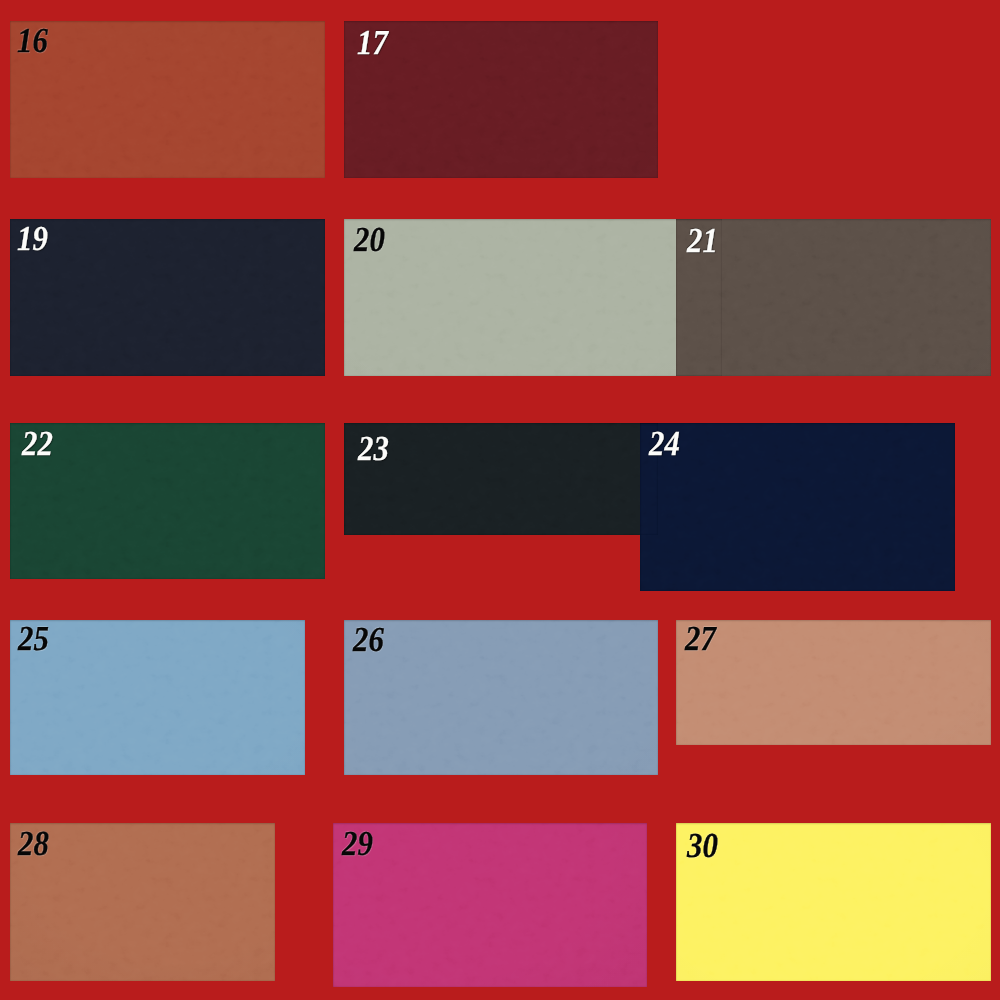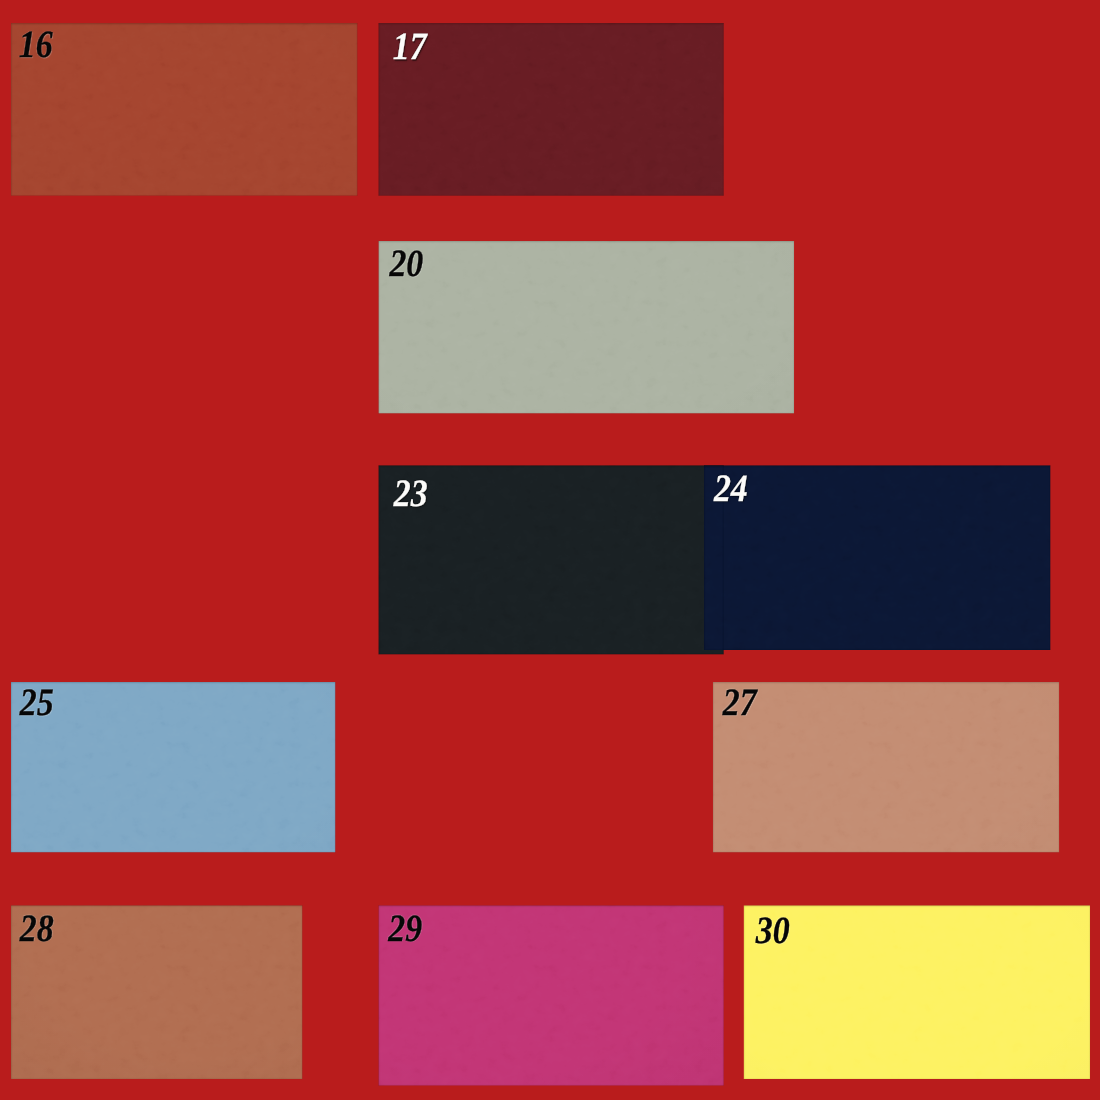--- a/index.html
+++ b/index.html
@@ -134,29 +134,53 @@
     <span class="swatch-number dark-label" style="left:6.82px;top:1.72px">16</span>
   </div>
   <div class="swatch" style="left:344px;top:21px;width:314px;height:157px">
     <div class="swatch-fill" style="background:#691d24"></div>
     <div class="swatch-shade" style="background:radial-gradient(125% 165% at 45% 45%, rgba(0,0,0,0) 0%, rgba(0,0,0,0) 40%, rgba(0,0,0,0.04) 100%)"></div>
     <div class="swatch-edge"></div>
     <div class="swatch-grain"></div>
     <div class="swatch-weave"></div>
     <span class="swatch-number light-label" style="left:12.50px;top:3.50px">17</span>
   </div>
+  <div class="swatch" style="left:10px;top:219px;width:315px;height:157px">
+    <div class="swatch-fill" style="background:#1d2230"></div>
+    <div class="swatch-shade" style="background:radial-gradient(125% 165% at 50% 50%, rgba(0,0,0,0) 0%, rgba(0,0,0,0) 40%, rgba(0,0,0,0.03) 100%)"></div>
+    <div class="swatch-edge"></div>
+    <div class="swatch-grain"></div>
+    <div class="swatch-weave"></div>
+    <span class="swatch-number light-label" style="left:6.50px;top:2.20px">19</span>
+  </div>
   <div class="swatch" style="left:344px;top:219px;width:378px;height:157px">
     <div class="swatch-fill" style="background:#adb4a4"></div>
     <div class="swatch-shade" style="background:radial-gradient(125% 165% at 45% 40%, rgba(0,0,0,0) 0%, rgba(0,0,0,0) 40%, rgba(0,0,0,0.035) 100%)"></div>
     <div class="swatch-edge"></div>
     <div class="swatch-grain"></div>
     <div class="swatch-weave"></div>
     <span class="swatch-number dark-label" style="left:9.60px;top:3.40px">20</span>
   </div>
-  <div class="swatch" style="left:344px;top:423px;width:314px;height:172px">
+  <div class="swatch" style="left:676px;top:219px;width:315px;height:157px">
+    <div class="swatch-fill" style="background:#5d5149"></div>
+    <div class="swatch-shade" style="background:radial-gradient(125% 165% at 42% 45%, rgba(0,0,0,0) 0%, rgba(0,0,0,0) 40%, rgba(0,0,0,0.035) 100%)"></div>
+    <div class="swatch-edge"></div>
+    <div class="swatch-grain"></div>
+    <div class="swatch-weave"></div>
+    <span class="swatch-number light-label" style="left:11.40px;top:3.50px">21</span>
+  </div>
+  <div class="swatch" style="left:10px;top:423px;width:315px;height:156px">
+    <div class="swatch-fill" style="background:#1a4634"></div>
+    <div class="swatch-shade" style="background:radial-gradient(125% 165% at 45% 50%, rgba(0,0,0,0) 0%, rgba(0,0,0,0) 40%, rgba(0,0,0,0.035) 100%)"></div>
+    <div class="swatch-edge"></div>
+    <div class="swatch-grain"></div>
+    <div class="swatch-weave"></div>
+    <span class="swatch-number light-label" style="left:11.50px;top:3.30px">22</span>
+  </div>
+  <div class="swatch" style="left:344px;top:423px;width:314px;height:112px">
     <div class="swatch-fill" style="background:#1a2124"></div>
     <div class="swatch-shade" style="background:radial-gradient(125% 165% at 50% 45%, rgba(0,0,0,0) 0%, rgba(0,0,0,0) 40%, rgba(0,0,0,0.025) 100%)"></div>
     <div class="swatch-edge"></div>
     <div class="swatch-grain"></div>
     <div class="swatch-weave"></div>
     <span class="swatch-number light-label" style="left:13.70px;top:8.30px">23</span>
   </div>
   <div class="swatch" style="left:640px;top:423px;width:315px;height:168px">
     <div class="swatch-fill" style="background:#0c1836"></div>
     <div class="swatch-shade" style="background:radial-gradient(125% 165% at 45% 50%, rgba(0,0,0,0) 0%, rgba(0,0,0,0) 40%, rgba(0,0,0,0.025) 100%)"></div>
@@ -166,37 +190,45 @@
     <span class="swatch-number light-label" style="left:8.90px;top:3.30px">24</span>
   </div>
   <div class="swatch" style="left:10px;top:620px;width:295px;height:155px">
     <div class="swatch-fill" style="background:#80a9c6"></div>
     <div class="swatch-shade" style="background:radial-gradient(125% 165% at 45% 45%, rgba(0,0,0,0) 0%, rgba(0,0,0,0) 40%, rgba(0,0,0,0.03) 100%)"></div>
     <div class="swatch-edge"></div>
     <div class="swatch-grain"></div>
     <div class="swatch-weave"></div>
     <span class="swatch-number dark-label" style="left:7.50px;top:1.40px">25</span>
   </div>
-  <div class="swatch" style="left:648px;top:620px;width:315px;height:155px">
+  <div class="swatch" style="left:344px;top:620px;width:314px;height:155px">
+    <div class="swatch-fill" style="background:#879db6"></div>
+    <div class="swatch-shade" style="background:radial-gradient(125% 165% at 45% 40%, rgba(0,0,0,0) 0%, rgba(0,0,0,0) 40%, rgba(0,0,0,0.025) 100%)"></div>
+    <div class="swatch-edge"></div>
+    <div class="swatch-grain"></div>
+    <div class="swatch-weave"></div>
+    <span class="swatch-number dark-label" style="left:9.40px;top:2.40px">26</span>
+  </div>
+  <div class="swatch" style="left:676px;top:620px;width:315px;height:125px">
     <div class="swatch-fill" style="background:#c48e74"></div>
     <div class="swatch-shade" style="background:radial-gradient(125% 165% at 42% 40%, rgba(0,0,0,0) 0%, rgba(0,0,0,0) 40%, rgba(0,0,0,0.035) 100%)"></div>
     <div class="swatch-edge"></div>
     <div class="swatch-grain"></div>
     <div class="swatch-weave"></div>
     <span class="swatch-number dark-label" style="left:9.25px;top:0.85px">27</span>
   </div>
   <div class="swatch" style="left:10px;top:823px;width:265px;height:158px">
     <div class="swatch-fill" style="background:#b26f52"></div>
     <div class="swatch-shade" style="background:radial-gradient(125% 165% at 60% 18%, rgba(0,0,0,0) 0%, rgba(0,0,0,0) 40%, rgba(0,0,0,0.045) 100%)"></div>
     <div class="swatch-edge"></div>
     <div class="swatch-grain"></div>
     <div class="swatch-weave"></div>
     <span class="swatch-number dark-label" style="left:7.50px;top:3.40px">28</span>
   </div>
-  <div class="swatch" style="left:344px;top:823px;width:314px;height:164px">
+  <div class="swatch" style="left:333px;top:823px;width:314px;height:164px">
     <div class="swatch-fill" style="background:#c33677"></div>
     <div class="swatch-shade" style="background:radial-gradient(125% 165% at 35% 25%, rgba(0,0,0,0) 0%, rgba(0,0,0,0) 40%, rgba(0,0,0,0.045) 100%)"></div>
     <div class="swatch-edge"></div>
     <div class="swatch-grain"></div>
     <div class="swatch-weave"></div>
     <span class="swatch-number dark-label" style="left:8.50px;top:2.80px">29</span>
   </div>
   <div class="swatch" style="left:676px;top:823px;width:315px;height:158px">
     <div class="swatch-fill" style="background:#fdf263"></div>
     <div class="swatch-shade" style="background:radial-gradient(125% 165% at 45% 40%, rgba(0,0,0,0) 0%, rgba(0,0,0,0) 40%, rgba(0,0,0,0.03) 100%)"></div>

